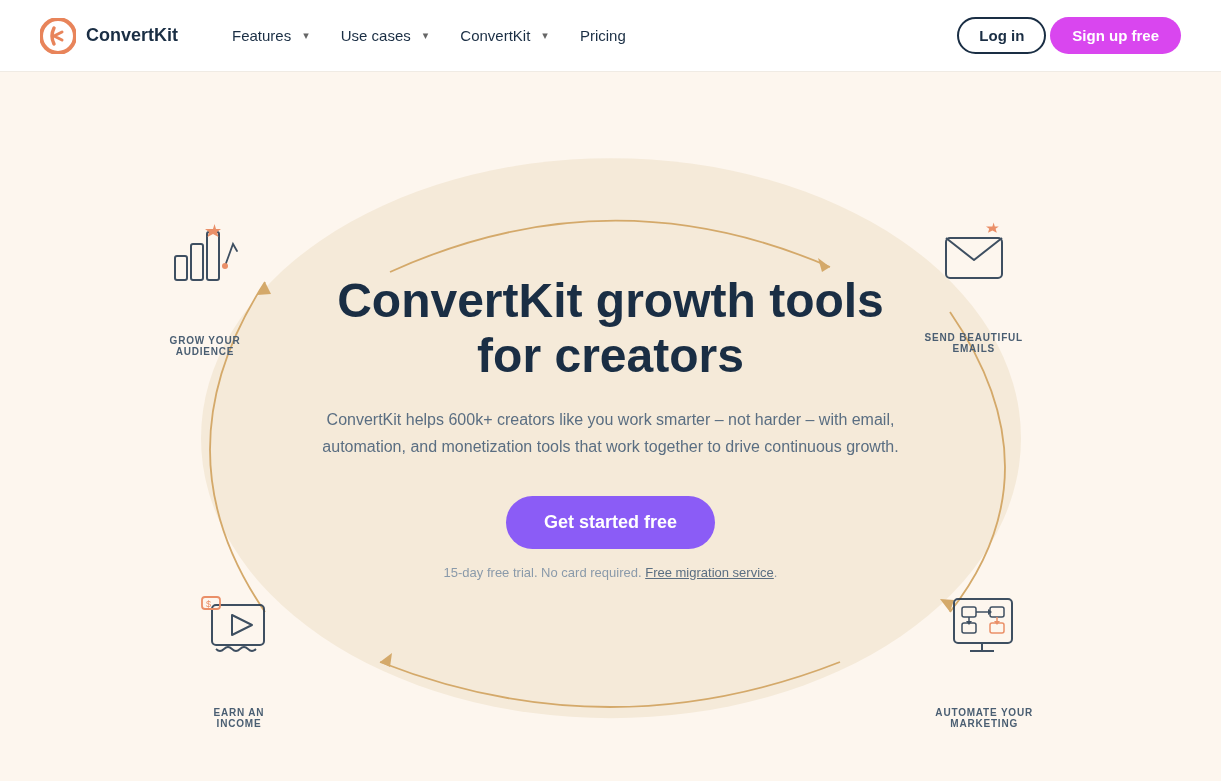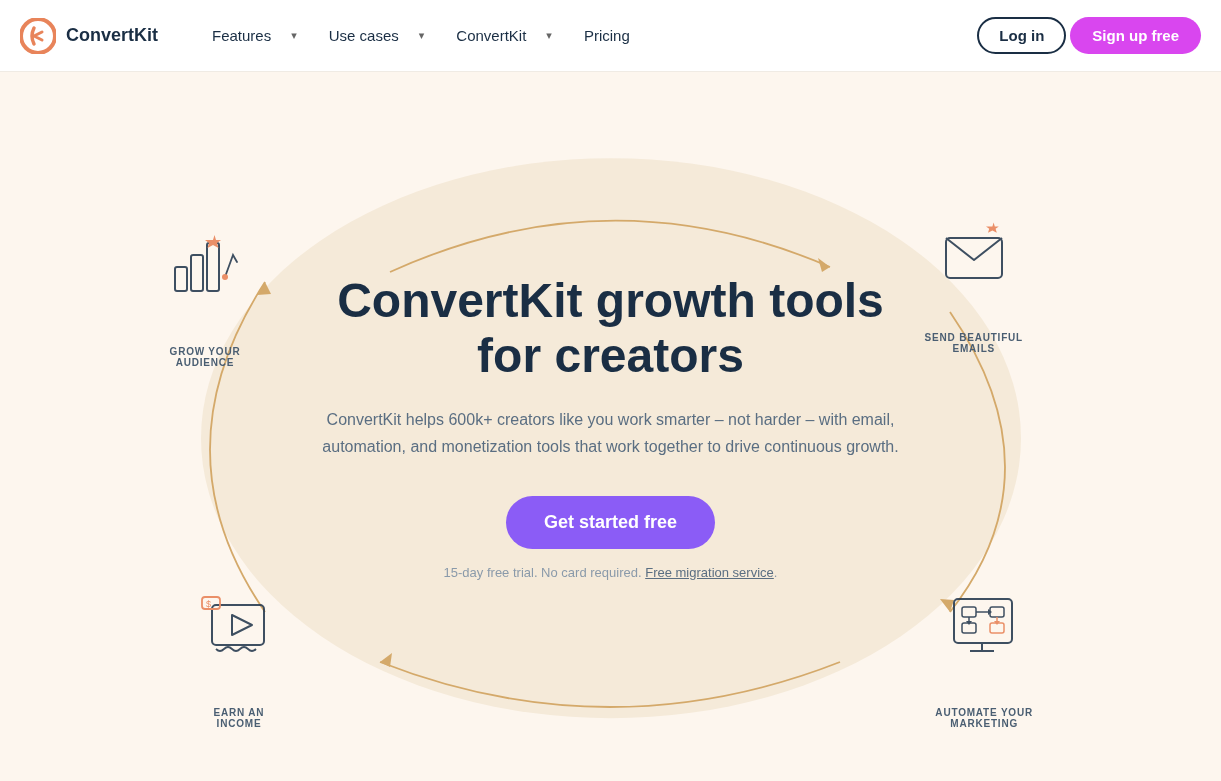--- a/index.html
+++ b/index.html
@@ -9,21 +9,21 @@
       color: #1a2e44;
       width: 1221px;
       min-height: 781px;
       overflow-x: hidden;
     }
 
     
     nav {
       display: flex;
       align-items: center;
-      padding: 0 20px;
+      padding: 0 40px;
       height: 72px;
       background: #fff;
       border-bottom: 1px solid #f0ebe4;
       position: relative;
       z-index: 10;
     }
     .logo-area {
       display: flex;
       align-items: center;
       gap: 10px;
@@ -41,21 +41,21 @@
     }
     .nav-links {
       display: flex;
       align-items: center;
       gap: 4px;
       flex: 1;
     }
     .nav-item {
       display: flex;
       align-items: center;
-      gap: 20px;
+      gap: 12px;
       padding: 8px 14px;
       font-size: 15px;
       color: #1a2e44;
       font-weight: 500;
       cursor: pointer;
       border-radius: 6px;
     }
     .nav-chevron {
       font-size: 11px;
       color: #666;
@@ -187,21 +187,21 @@
       text-transform: uppercase;
       margin-top: 36px;
     }
 
     
     .illus-svg {
       opacity: 0.9;
     }
 
     
-    .float-grow    { top: 155px; left: 165px; align-items: center; }
+    .float-grow    { top: 144px; left: 165px; align-items: center; }
     .float-email   { top: 148px; right: 198px; }
     .float-earn    { bottom: 52px; left: 198px; }
     .float-automate{ bottom: 52px; right: 188px; }
 
   </style>
 </head>
 <body>
 
 <nav>
   <a class="logo-area" href="#">

